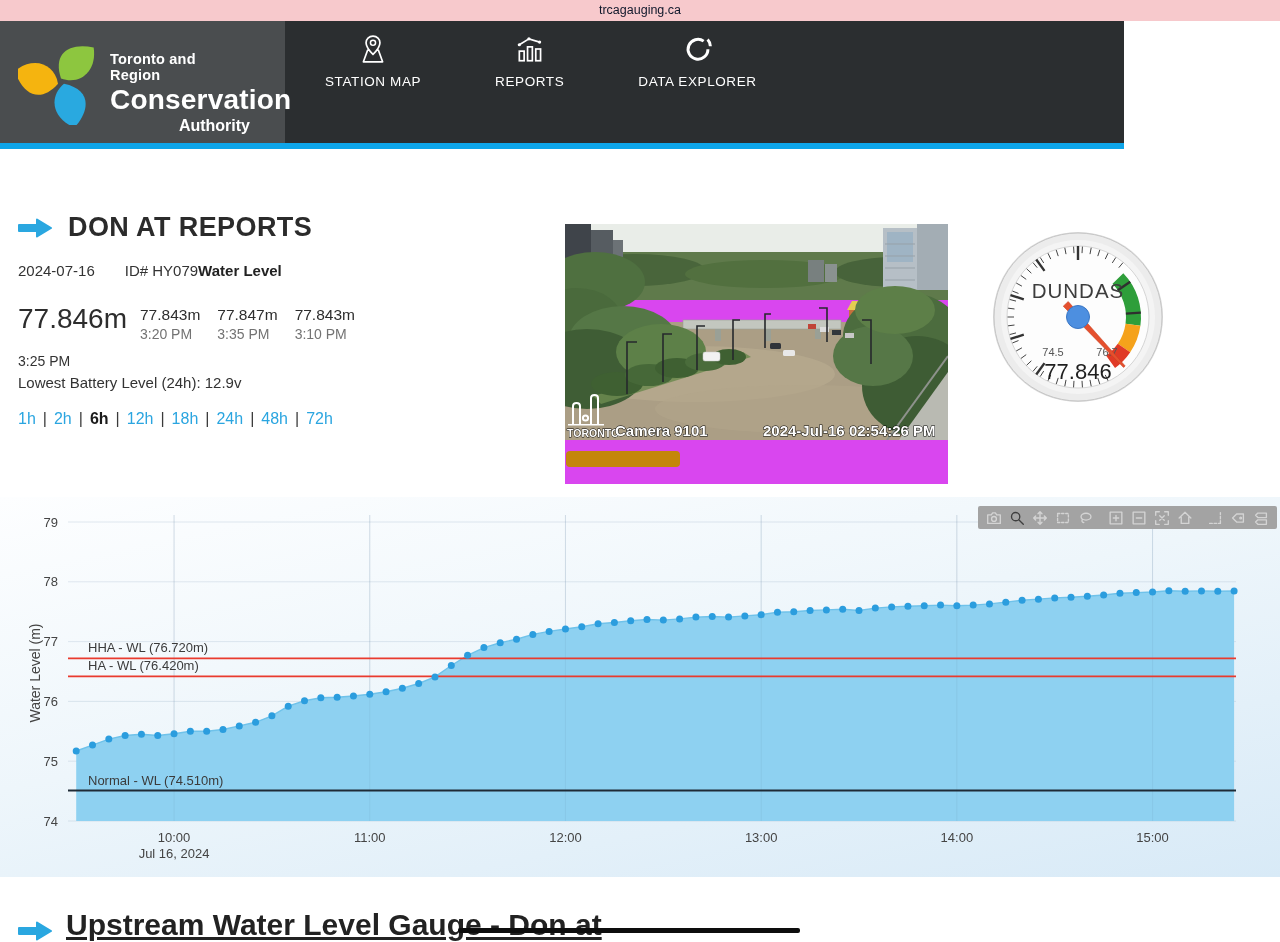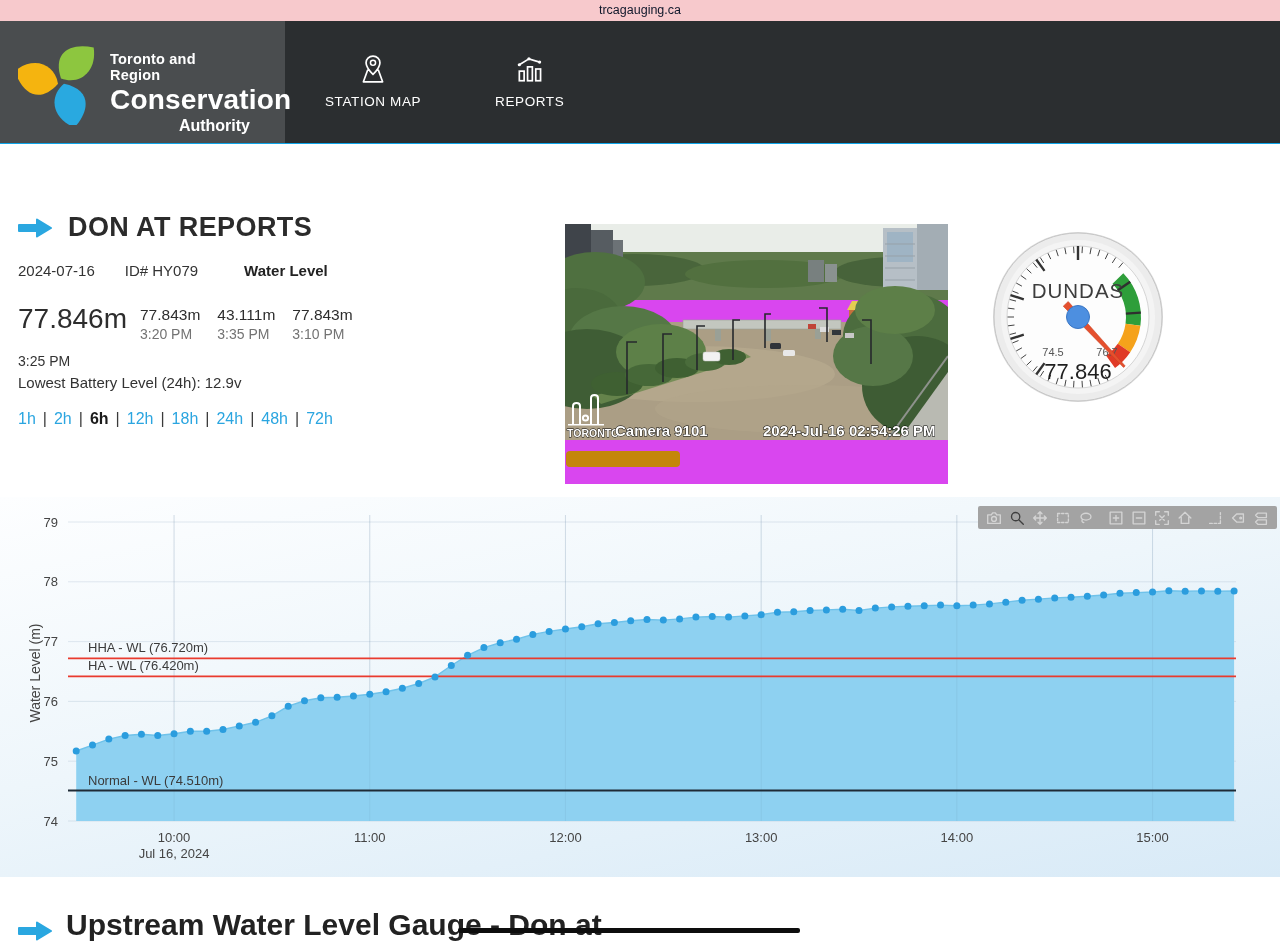--- a/index.html
+++ b/index.html
@@ -4,37 +4,37 @@
 <style>
   html,body{margin:0;padding:0;}
   body{
     width:1280px;height:942px;position:relative;overflow:hidden;background:#ffffff;
     font-family:"Liberation Sans","DejaVu Sans",sans-serif;color:#2f2f2f;
   }
   
   .topbar{position:absolute;left:0;top:0;width:1280px;height:21px;background:#f7c9cc;
     text-align:center;font-size:12.5px;line-height:21px;color:#0f172a;}
   
-  .header{position:absolute;left:0;top:21px;width:1280px;height:122px;background:#2b2e30;border-bottom:1px solid #0ea5e9;}
+  .header{position:absolute;left:0;top:21px;width:1124px;height:122px;background:#2b2e30;border-bottom:6px solid #0ea5e9;}
   .logo-block{position:absolute;left:0;top:0;width:285px;height:122px;background:#4a4d4f;cursor:pointer;}
   .logo-mark{position:absolute;left:18px;top:18px;width:86px;height:86px;}
   .logo-text{position:absolute;left:110px;top:30px;width:140px;color:#fff;}
   .logo-l1{font-size:14.5px;font-weight:bold;letter-spacing:.2px;}
   .logo-l2{font-size:28px;font-weight:bold;margin-top:1px;letter-spacing:.2px;}
   .logo-l3{font-size:16px;font-weight:bold;text-align:right;margin-top:1px;}
   .nav{position:absolute;left:285px;top:0;right:0;height:122px;display:flex;gap:74px;padding-left:40px;align-items:flex-start;}
-  .nav-item{display:flex;flex-direction:column;align-items:center;padding-top:32px;color:#fff;cursor:pointer;}
+  .nav-item{display:flex;flex-direction:column;align-items:center;padding-top:12px;color:#fff;cursor:pointer;}
   .nav-icon{width:32px;height:32px;color:#fff;}
   .nav-icon svg{width:32px;height:32px;display:block;}
   .nav-label{margin-top:9px;font-size:13.5px;letter-spacing:.6px;}
   
   .title-arrow{position:absolute;left:18px;top:218px;width:34px;height:20px;color:#2aa7e0;}
   .page-title{position:absolute;left:68px;top:212px;font-size:27px;font-weight:bold;color:#2b2b2b;letter-spacing:.4px;}
   .meta-row{position:absolute;left:18px;top:262px;font-size:15px;color:#333;}
-  .meta-row .sp1{margin-right:30px;} .meta-row .sp2{margin-right:46px;}
+  .meta-row .sp1{margin-right:30px;} .meta-row .sp2{}
   .meta-bold{font-weight:bold;color:#222;}
   .readings{position:absolute;left:18px;top:303px;display:flex;align-items:flex-start;}
   .reading-big .rb-val{font-size:28px;color:#2d2d2d;}
   .reading-big .rb-time{font-size:14px;margin-top:18px;color:#333;}
   .reading-cols{display:flex;gap:17px;margin-left:13px;padding-top:3px;}
   .reading-col .rc-val{font-size:15.5px;color:#2d2d2d;}
   .reading-col .rc-time{font-size:14px;margin-top:2px;color:#737373;}
   .battery{position:absolute;left:18px;top:374px;font-size:15px;color:#333;}
   .ranges{position:absolute;left:18px;top:410px;font-size:16px;}
   .ranges a{color:#2aa5e0;text-decoration:none;cursor:pointer;}
@@ -50,21 +50,21 @@
   .chart-section{position:absolute;left:0;top:497px;width:1280px;height:380px;
     background:linear-gradient(168deg,#fdfeff 0%,#eef6fb 45%,#d8eaf7 100%);}
   .modebar{position:absolute;right:3px;top:9px;height:23px;background:#a3a3a3;border-radius:2px;
     display:flex;align-items:center;padding:0 5px;gap:1px;}
   .modebar button{background:none;border:none;padding:1px 2px;margin:0;color:#d4d4d4;cursor:pointer;height:21px;}
   .modebar button svg{width:18px;height:18px;display:block;}
   .modebar button.active{color:#3e3e3e;}
   .modebar .grp{margin-left:7px;}
   
   .next-arrow{position:absolute;left:18px;top:921px;width:34px;height:20px;color:#2aa7e0;}
-  .next-title{position:absolute;left:66px;top:908px;font-size:30px;font-weight:bold;color:#222;}
+  .next-title{position:absolute;left:66px;top:908px;font-size:30px;font-weight:bold;color:#222;text-decoration:underline;}
   .redact-line{position:absolute;left:458px;top:928px;width:342px;height:5px;background:#0d0d0d;border-radius:2px;}
 </style>
 </head>
 <body>
 
 <div class="topbar">
   <span>trcagauging.ca</span>
 </div>
 
 <div class="header">
@@ -100,20 +100,29 @@
               <rect x="20.4" y="15" width="4.5" height="11"></rect>
               <path d="M5 11 L14 5.5 L24 8.5"></path>
             </g>
             <circle cx="5" cy="11" r="1.5" fill="currentColor"></circle>
             <circle cx="14" cy="5.5" r="1.5" fill="currentColor"></circle>
             <circle cx="24" cy="8.5" r="1.5" fill="currentColor"></circle>
           </svg>
         </span>
         <span class="nav-label">REPORTS</span>
       </div>
+      <div class="nav-item">
+        <span class="nav-icon">
+          <svg viewBox="0 0 30 30" fill="none" stroke="currentColor">
+            <path d="M20.3 7.6 A9.3 9.3 0 1 0 24.3 15.2" stroke-width="2.8"></path>
+            <path d="M24 6.1 A9.3 9.3 0 0 1 26.6 12.4" stroke-width="2.8"></path>
+          </svg>
+        </span>
+        <span class="nav-label">DATA EXPLORER</span>
+      </div>
     </div>
 </div>
 
 <svg class="title-arrow" viewBox="0 0 34 20">
   <path d="M1 7 H19 V1.5 L33 10 L19 18.5 V13 H1 Z" fill="currentColor" stroke="currentColor" stroke-width="2" stroke-linejoin="round"></path>
 </svg>
 <div class="page-title">DON AT REPORTS</div>
 
 <div class="meta-row">
   <span class="sp1">2024-07-16</span><span class="sp2">ID# HY079</span><span class="meta-bold">Water Level</span>
@@ -123,21 +132,21 @@
   <div class="reading-big">
     <div class="rb-val">77.846m</div>
     <div class="rb-time">3:25 PM</div>
   </div>
   <div class="reading-cols" id="prev-readings">
       <div class="reading-col">
         <div class="rc-val">77.843m</div>
         <div class="rc-time">3:20 PM</div>
       </div>
       <div class="reading-col">
-        <div class="rc-val">43.111m</div>
+        <div class="rc-val">77.847m</div>
         <div class="rc-time">3:35 PM</div>
       </div>
       <div class="reading-col">
         <div class="rc-val">77.843m</div>
         <div class="rc-time">3:10 PM</div>
       </div>
     </div>
 </div>
 
 <div class="battery">Lowest Battery Level (24h): 12.9v</div>

